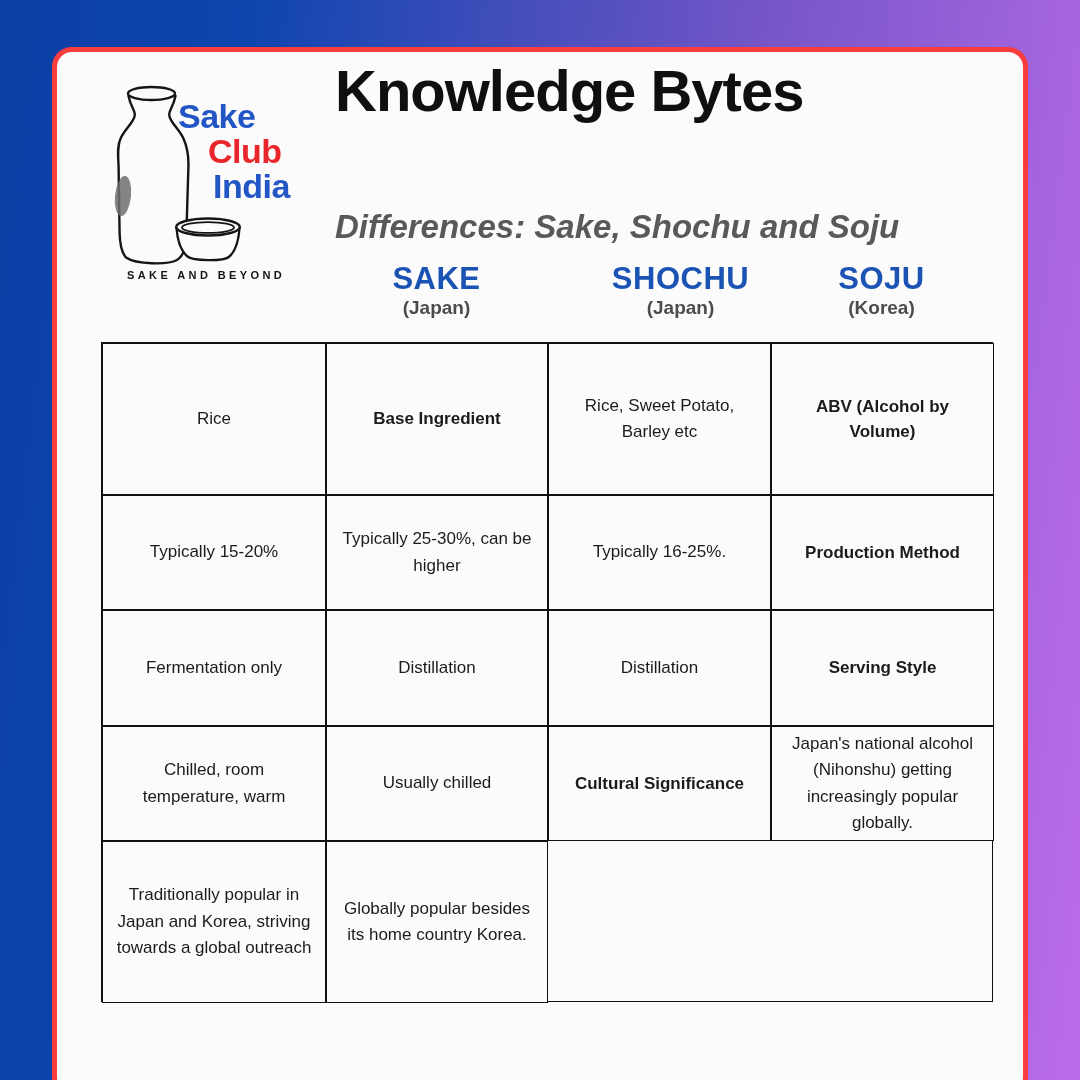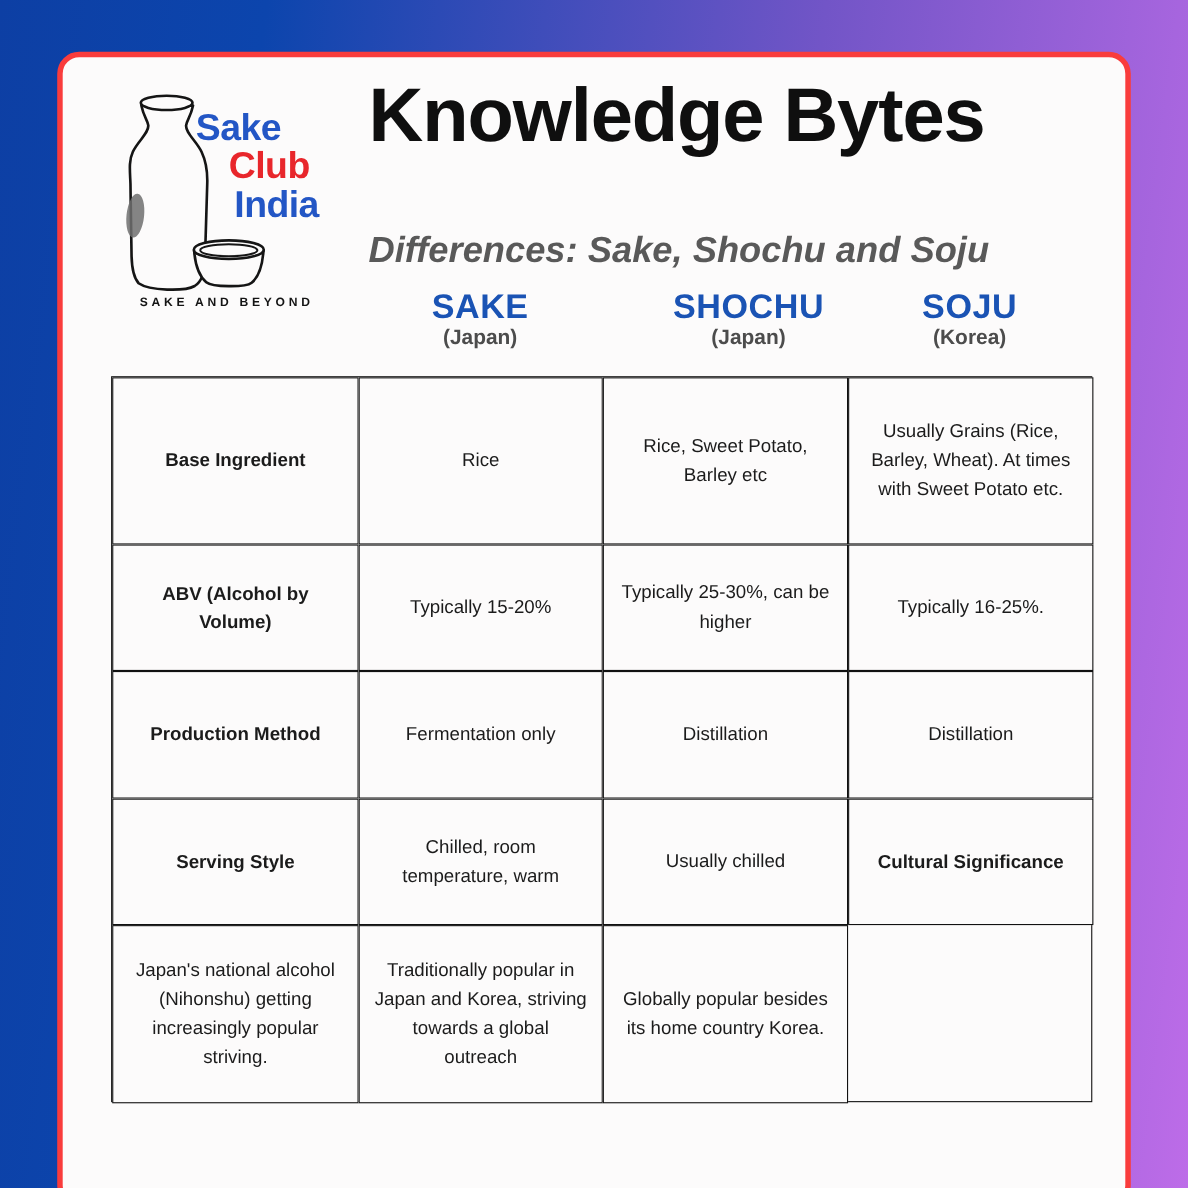--- a/index.html
+++ b/index.html
@@ -19,21 +19,21 @@
   .logo-art{ position:absolute; left:43px; top:23px; width:200px; height:215px; }
   .logo-words{ position:absolute; left:121px; top:47px; font-weight:700;
                font-size:34px; line-height:35px; letter-spacing:-0.5px; }
   .logo-words .w1{ color:#2356c5; }
   .logo-words .w2{ color:#e8262b; margin-left:30px; }
   .logo-words .w3{ color:#2356c5; margin-left:35px; }
   .logo-tagline{ position:absolute; left:70px; top:217px; font-size:11px;
                  font-weight:700; letter-spacing:3.4px; color:#141414; white-space:nowrap; }
 
   
-  .title{ position:absolute; left:278px; top:20px; font-size:69px; line-height:66px;
+  .title{ position:absolute; left:278px; top:6px; font-size:58px; line-height:66px;
           font-weight:700; color:#0f0f0f; letter-spacing:-1px; white-space:nowrap; }
   .subtitle{ position:absolute; left:278px; top:122px; font-size:33px; line-height:42px;
              font-weight:700; font-style:italic; color:#595959; white-space:nowrap;margin-top:32px; }
 
   
   .col-head{ position:absolute; top:210px; width:223px; text-align:center; }
   .col-head .cname{ font-size:31px; line-height:34px; font-weight:700; color:#1a53b4; letter-spacing:0.5px; }
   .col-head .corigin{ font-size:19px; line-height:23px; font-weight:700; color:#4c4c4c; }
   .col-head.c0{ left:268px; } .col-head.c1{ left:512px; } .col-head.c2{ left:713px; }
 
@@ -103,39 +103,38 @@
     <div class="col-head c1">
       <div class="cname">SHOCHU</div>
       <div class="corigin">(Japan)</div>
     </div>
     <div class="col-head c2">
       <div class="cname">SOJU</div>
       <div class="corigin">(Korea)</div>
     </div>
 
     <div class="tbl">
+      <div class="cell">Rice</div>
       <div class="cell lab">Base Ingredient</div>
-      <div class="cell">Rice</div>
       <div class="cell">Rice, Sweet Potato, Barley etc</div>
-      <div class="cell">Usually Grains (Rice, Barley, Wheat). At times with Sweet Potato etc.</div>
 
       <div class="cell lab">ABV (Alcohol by Volume)</div>
       <div class="cell">Typically 15-20%</div>
       <div class="cell">Typically 25-30%, can be higher</div>
       <div class="cell">Typically 16-25%.</div>
 
       <div class="cell lab">Production Method</div>
       <div class="cell">Fermentation only</div>
       <div class="cell">Distillation</div>
       <div class="cell">Distillation</div>
 
       <div class="cell lab">Serving Style</div>
       <div class="cell">Chilled, room temperature, warm</div>
       <div class="cell">Usually chilled</div>
 
       <div class="cell lab">Cultural Significance</div>
-      <div class="cell">Japan's national alcohol (Nihonshu) getting increasingly popular striving.</div>
+      <div class="cell">Japan's national alcohol (Nihonshu) getting increasingly popular globally.</div>
       <div class="cell">Traditionally popular in Japan and Korea, striving towards a global outreach</div>
       <div class="cell">Globally popular besides its home country Korea.</div>
     </div>
 
   </div>
 </div>
 
 </body></html>

